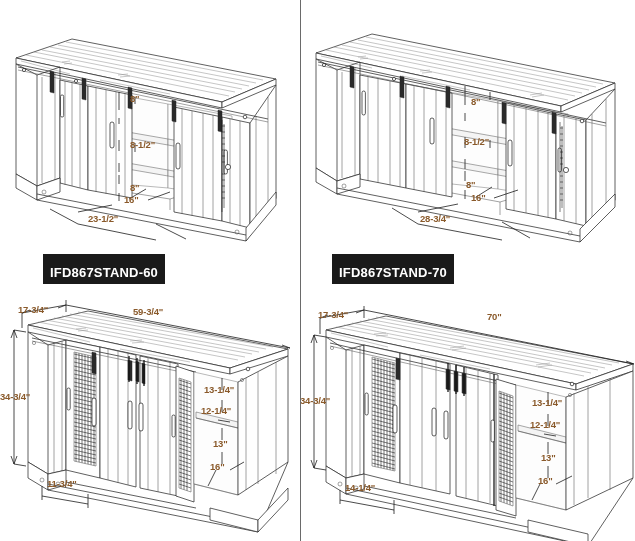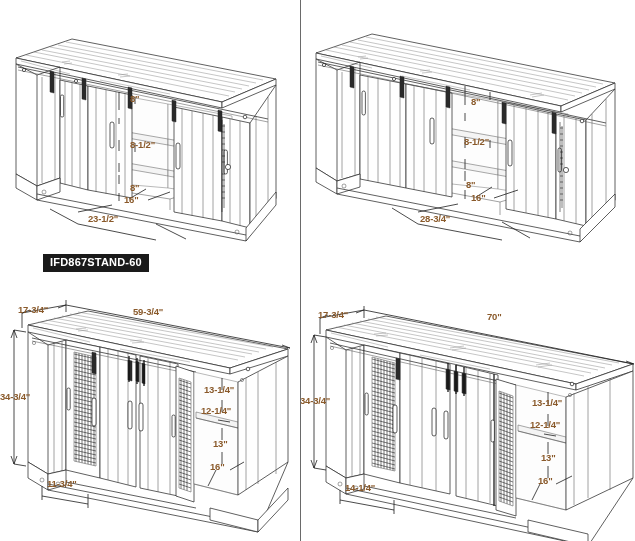--- a/index.html
+++ b/index.html
@@ -17,22 +17,22 @@
   .dimtxt{
     font-family:"Liberation Sans", sans-serif;
     font-size:9.5px;font-weight:bold;fill:#8a5a2b;
     letter-spacing:-0.2px;
   }
 
   
   .tag{
     position:absolute;background:#1a1a1a;color:#ffffff;
     font-family:"Liberation Sans", sans-serif;
-    font-size:11px;font-weight:bold;letter-spacing:.2px;
-    padding:2px 7px 3px 7px;white-space:nowrap;line-height:1.15;
+    font-size:13px;font-weight:bold;letter-spacing:.2px;
+    padding:12px 7px 3px 7px;white-space:nowrap;line-height:1.15;
   }
   #tag60{left:43px;top:254px;}
   #tag70{left:332px;top:254px;}
 
   
   .ln{stroke:#2b2b2b;fill:none;stroke-width:.75;}
   .ln-thin{stroke:#555;fill:none;stroke-width:.55;}
   .ln-lt{stroke:#8d8d8d;fill:none;stroke-width:.5;}
   .ln-hv{stroke:#111;fill:none;stroke-width:1.25;}
   .dim{stroke:#1d1d1d;fill:none;stroke-width:.8;}
@@ -581,14 +581,15 @@
     <text class="dimtxt" x="345" y="491">14-1/4"</text>
     <text class="dimtxt" x="532" y="406">13-1/4"</text>
     <text class="dimtxt" x="530" y="428">12-1/4"</text>
     <text class="dimtxt" x="541" y="461">13"</text>
     <text class="dimtxt" x="538" y="484">16"</text>
   </svg>
 
   <div class="divider"></div>
 
   <div class="tag" id="tag60">IFD867STAND-60</div>
+  <div class="tag" id="tag70">IFD867STAND-70</div>
 
 </div>
 
 </body></html>

